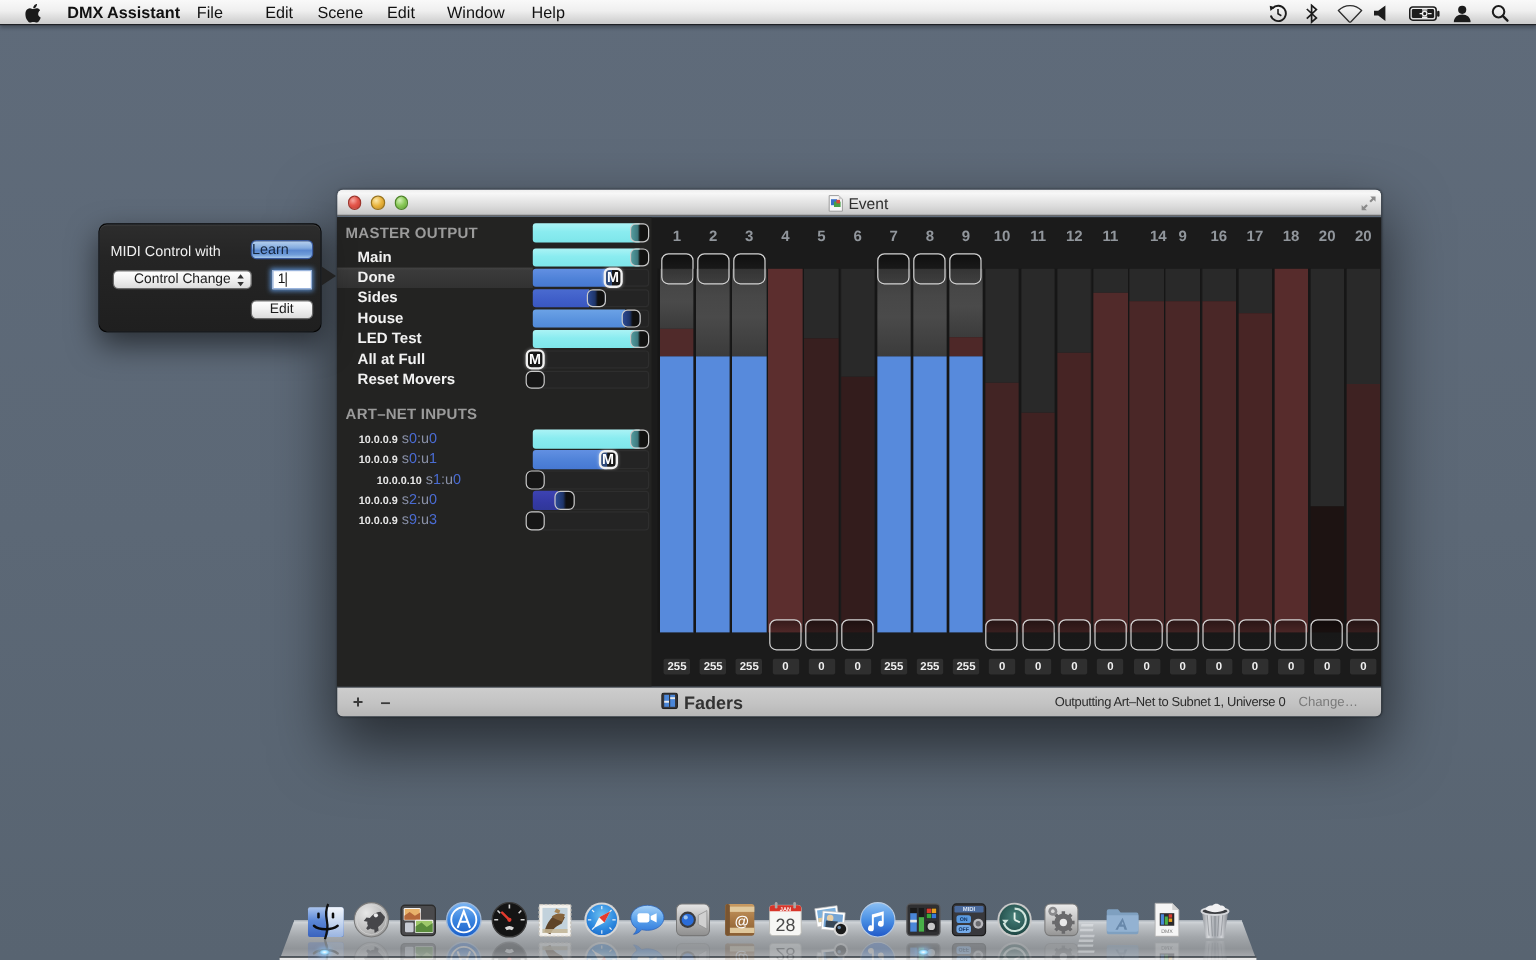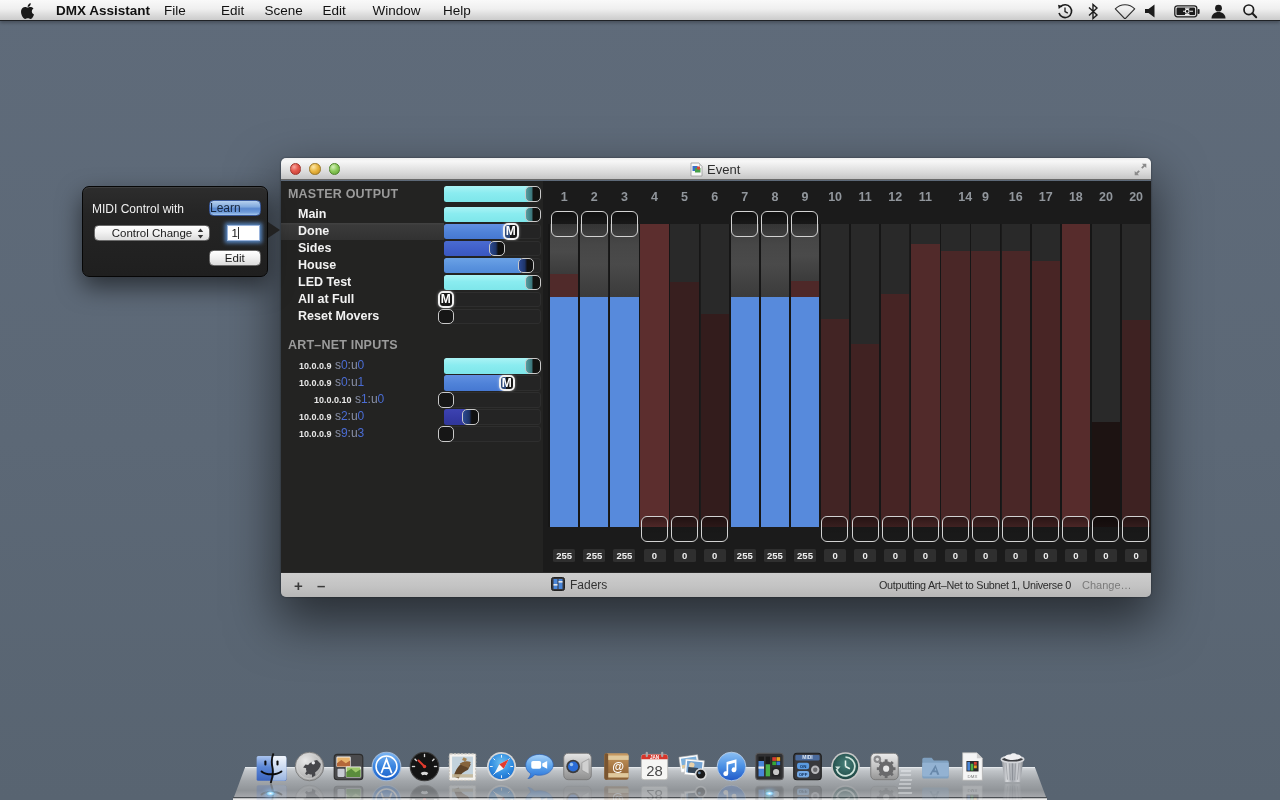--- a/index.html
+++ b/index.html
@@ -49,21 +49,21 @@
 
 .chnum { position:absolute; top:190px; text-align:center; font-size:12.5px; font-weight:bold; color:#91969c; }
 .seg { position:absolute; }
 .chbtn { position:absolute; width:27px; height:26px; border-radius:6px;
   border:1.6px solid #d2d2d2; background:linear-gradient(180deg, rgba(0,0,0,0.42) 0%, rgba(0,0,0,0.12) 45%, rgba(0,0,0,0.05) 100%); }
 .chval { position:absolute; top:548.5px; width:22px; height:13px; background:#2f2f2f; border-radius:1.5px;
   color:#f0f0f0; font-size:9.5px; font-weight:bold; text-align:center; line-height:13.5px; }
 
 
 .bbtn { position:absolute; top:577px; font-size:15px; color:#3a3a3a; font-weight:bold; }
-#faderslabel { position:absolute; left:570px; top:578px; font-size:12px; color:#333; }
+#faderslabel { position:absolute; left:570px; top:578px; font-size:15px; color:#333;font-weight:bold; }
 #outtext { position:absolute; left:879px; top:578.5px; white-space:nowrap; letter-spacing:-0.3px; font-size:10.8px; color:#2c2c2c; }
 #changetext { position:absolute; left:1082px; top:578.5px; font-size:11px; color:#7a7a7a; }
 
 
 #popup { position:absolute; left:82px; top:186px; width:186px; height:91px; border-radius:7px;
   background:linear-gradient(180deg,#2d2d2d 0%,#252525 30%,#1f1f1f 100%);
   border:1px solid #060606; box-shadow:0 10px 25px rgba(0,0,0,0.55), inset 0 1px 0 rgba(255,255,255,0.09); }
 #popuparrow { position:absolute; left:268px; top:222px; width:0; height:0;
   border-top:8.5px solid transparent; border-bottom:8.5px solid transparent; border-left:12px solid #222222; }
 .ppl { position:absolute; font-size:12px; color:#f0f0f0; }

